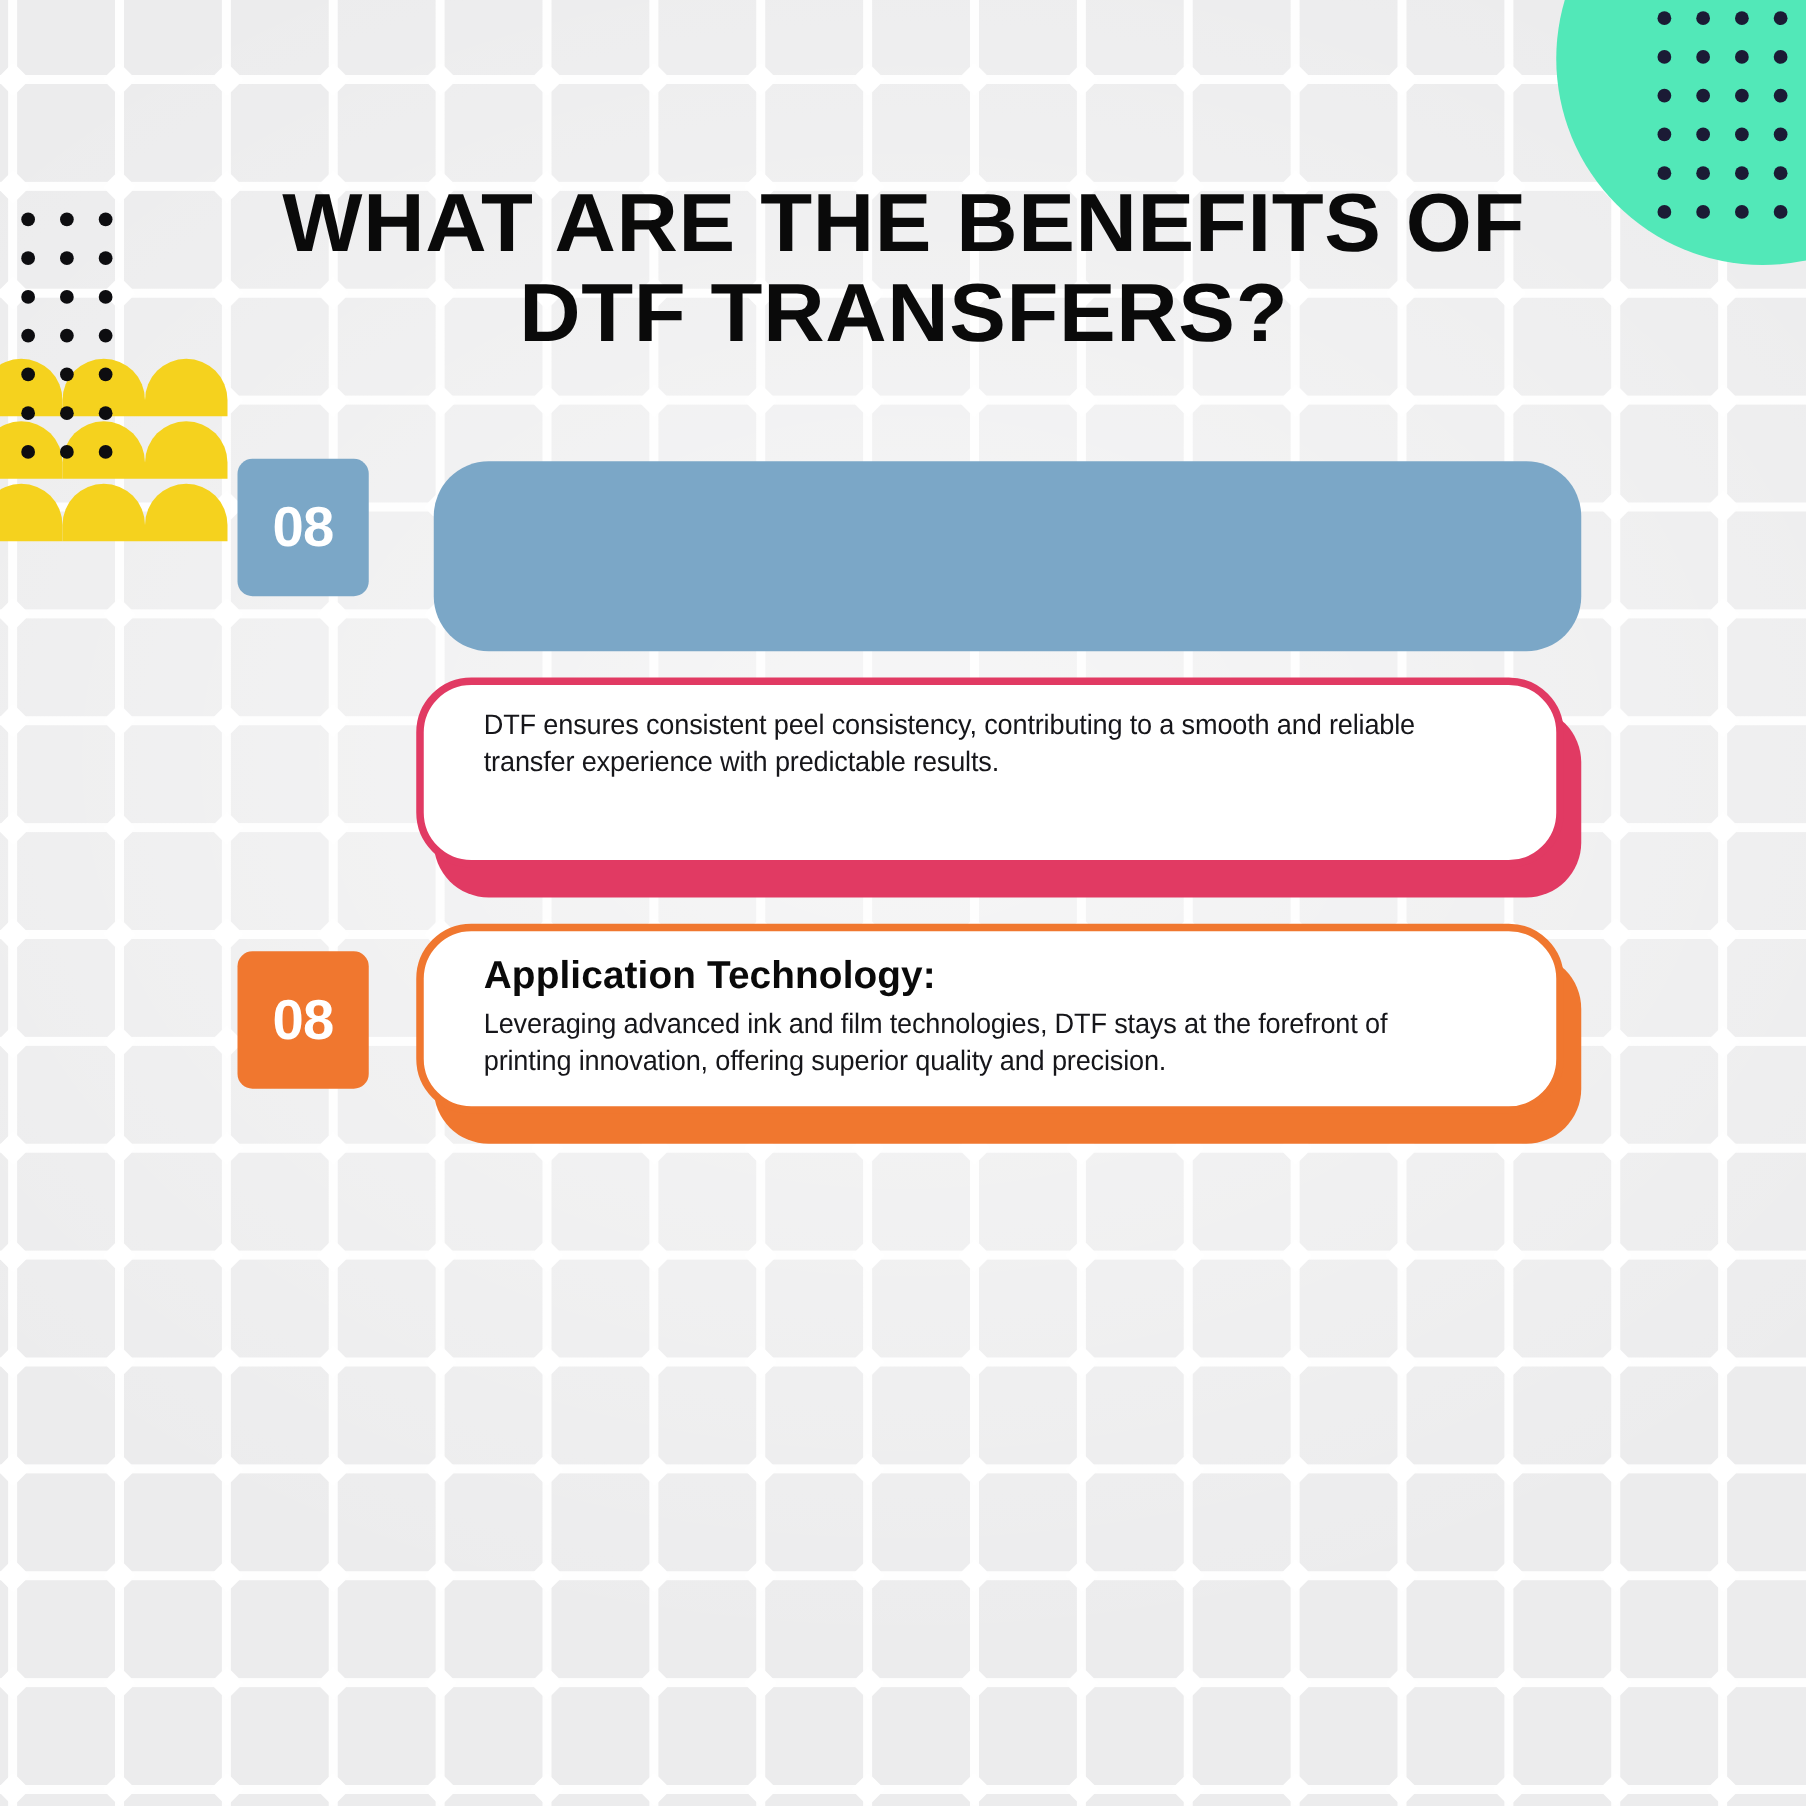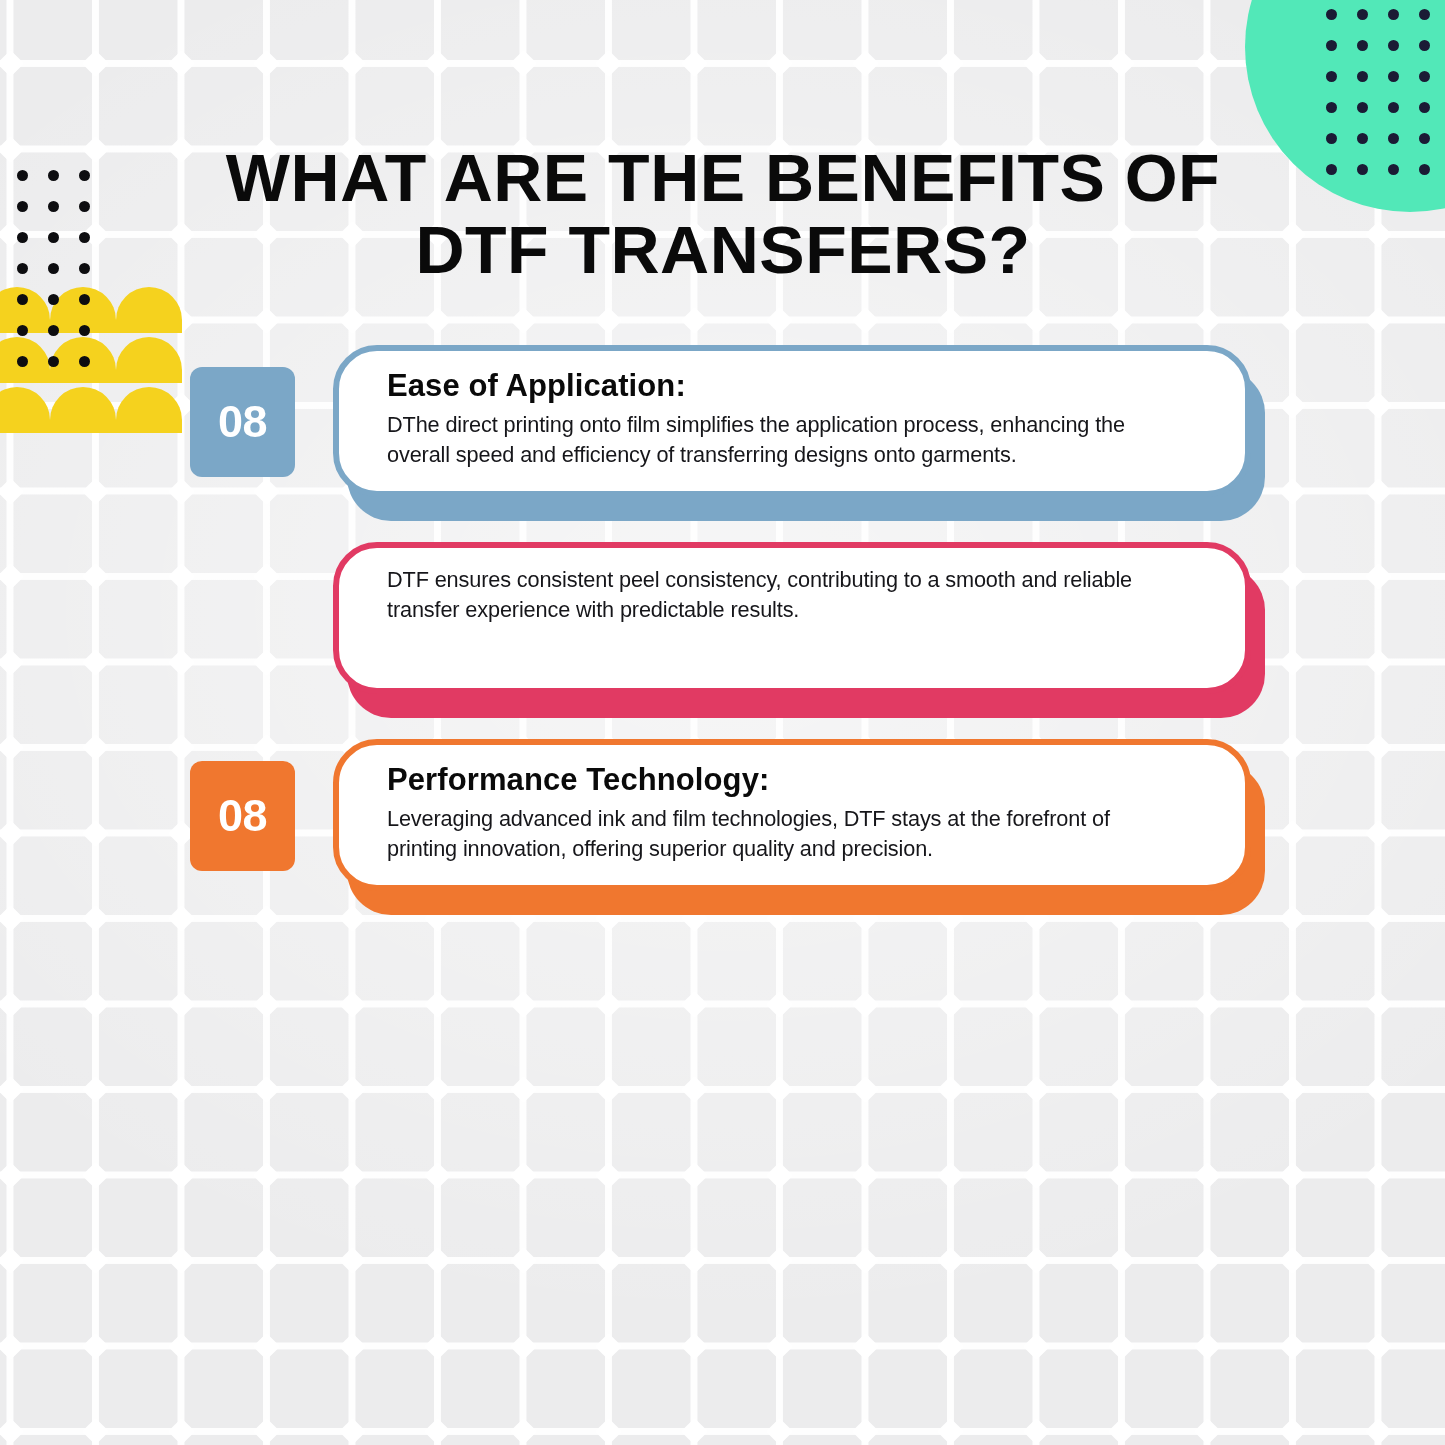--- a/index.html
+++ b/index.html
@@ -537,42 +537,38 @@
     </div>
 
   <h1 class="title">WHAT ARE THE BENEFITS OF DTF TRANSFERS?</h1>
 
   <div class="cards" id="cards">
 
     <div class="row r0">
       <div class="badge" id="badge-0" style="background: rgb(123, 167, 199);">08</div>
       <div class="card-wrap">
         <div class="card-shadow" id="shadow-0" style="background: rgb(123, 167, 199);"></div>
-        <div class="card" id="card-0" style="border-color: rgb(123, 167, 199);">
-          <div class="card-title">Ease of Application:</div>
-          <div class="card-body">DThe direct printing onto film simplifies the application process, enhancing the overall speed and efficiency of transferring designs onto garments.</div>
-        </div>
       </div>
     </div>
 
     <div class="row r1">
       <div class="card-wrap">
         <div class="card-shadow" id="shadow-1" style="background: rgb(225, 58, 99);"></div>
         <div class="card" id="card-1" style="border-color: rgb(225, 58, 99);">
           <div class="card-body">DTF ensures consistent peel consistency, contributing to a smooth and reliable transfer experience with predictable results.</div>
         </div>
       </div>
     </div>
 
     <div class="row r2">
       <div class="badge" id="badge-2" style="background: rgb(240, 119, 47);">08</div>
       <div class="card-wrap">
         <div class="card-shadow" id="shadow-2" style="background: rgb(240, 119, 47);"></div>
         <div class="card" id="card-2" style="border-color: rgb(240, 119, 47);">
-          <div class="card-title">Performance Technology:</div>
+          <div class="card-title">Application Technology:</div>
           <div class="card-body">Leveraging advanced ink and film technologies, DTF stays at the forefront of printing innovation, offering superior quality and precision.</div>
         </div>
       </div>
     </div>
 
   </div>
 
 
 </div>
 

